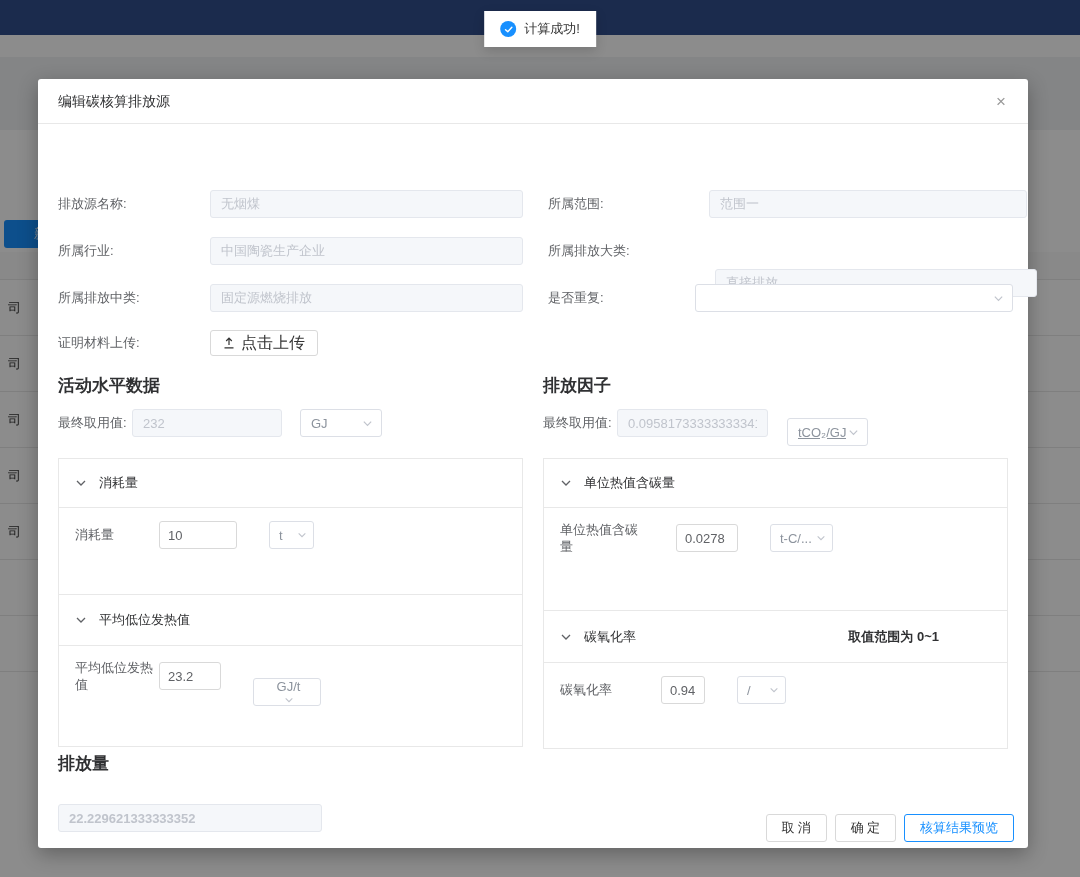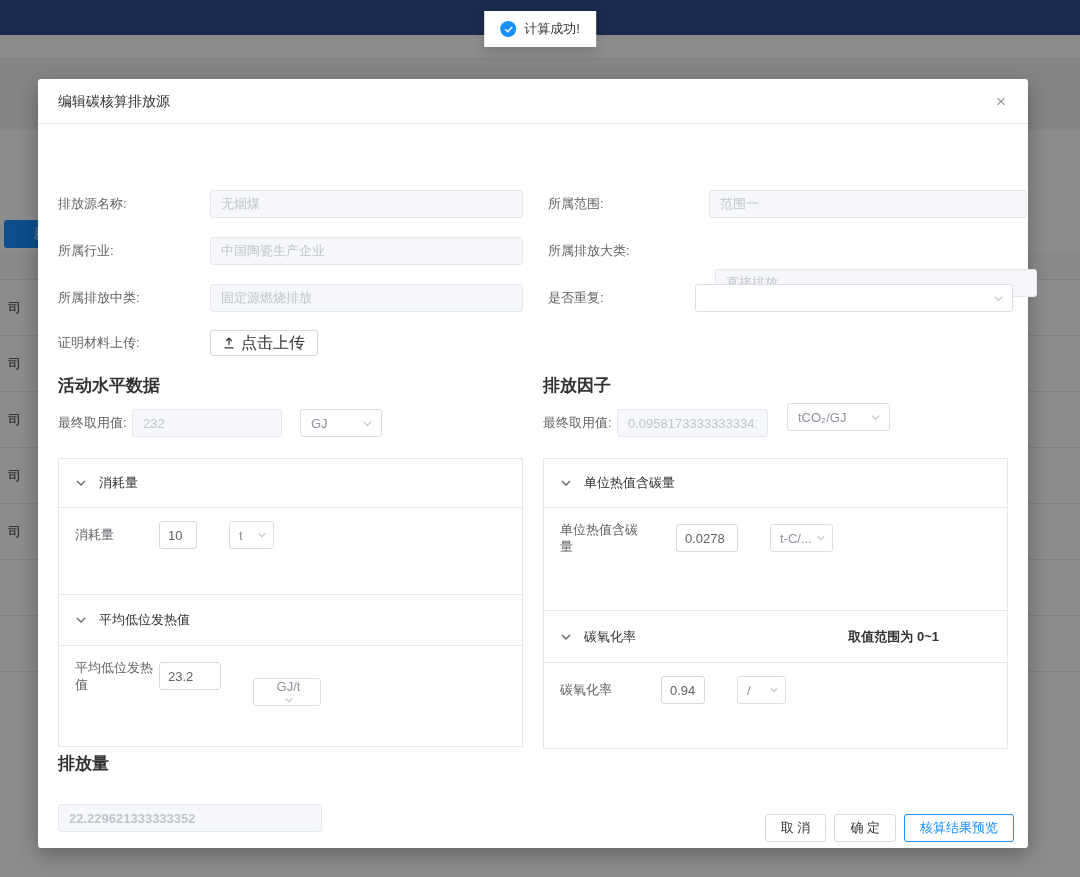--- a/index.html
+++ b/index.html
@@ -59,21 +59,21 @@
   .p-label { width:84px; font-size:13px; color:#606266; line-height:17px; flex:none; }
   .p-input { height:28px; border:1px solid #d9d9d9; border-radius:3px; background:#fff; color:#606266;
              font-size:13px; padding:0 8px; font-family:inherit; flex:none; }
   .p-sel { height:28px; border:1px solid #dcdfe6; border-radius:3px; background:#fff; display:flex;
            align-items:center; justify-content:space-between; padding:0 6px 0 9px; font-size:13px;
            color:#8c939d; cursor:pointer; flex:none; }
 
   
   .modal-footer { position:absolute; right:14px; top:735px; display:flex; gap:8px; }
   .btn { height:28px; padding:0 15px; border:1px solid #d9d9d9; border-radius:3px; background:#fff;
-         font-size:13px; color:#333; cursor:pointer; font-family:Liberation Sans, sans-serif; }
+         font-size:13px; color:#333; cursor:pointer; font-family:Liberation Serif, serif; }
   .btn-preview { border-color:#1890ff; color:#1890ff; }
 
   svg { display:block; }
 </style>
 </head>
 <body>
 
 <div class="page">
 
   <div class="navbar"></div>
@@ -162,42 +162,42 @@
         <span class="sel-text">GJ</span>
         <span>
           <svg width="11" height="11" viewBox="0 0 12 12">
               <polyline points="2,4 6,8 10,4" fill="none" stroke="#c0c4cc" stroke-width="1.3"></polyline>
             </svg>
         </span>
       </div>
 
       <span class="f-label" style="left:505px; top:285px;">最终取用值:</span>
       <input class="f-input" style="left: 579px; top: 285px; width: 151px;" disabled="" value="0.09581733333333341">
-      <div class="sel" style="left:749px; top:279px; width:103px;">
+      <div class="sel" style="left:749px; top:294px; width:81px;text-decoration:underline;">
         <span class="sel-text">tCO₂/GJ</span>
         <span>
           <svg width="11" height="11" viewBox="0 0 12 12">
               <polyline points="2,4 6,8 10,4" fill="none" stroke="#c0c4cc" stroke-width="1.3"></polyline>
             </svg>
         </span>
       </div>
 
       <div class="panel-stack" style="left:20px; top:334px;">
         <div class="panel">
           <div class="panel-header" style="height:49px;">
             <span>
               <svg width="12" height="12" viewBox="0 0 12 12">
                   <polyline points="2,4 6,8 10,4" fill="none" stroke="#606266" stroke-width="1.3"></polyline>
                 </svg>
             </span>
             <span>消耗量</span>
           </div>
           <div class="panel-body" style="height:86px; align-items:flex-start;">
             <span class="p-label" style="line-height:28px;">消耗量</span>
-            <input class="p-input" style="width: 38px;" value="10">
+            <input class="p-input" style="width: 78px;" value="10">
             <div class="p-sel" style="width:45px; margin-left:32px;">
               <span class="sel-text">t</span>
               <span>
                 <svg width="10" height="10" viewBox="0 0 12 12">
                     <polyline points="2,4 6,8 10,4" fill="none" stroke="#c0c4cc" stroke-width="1.3"></polyline>
                   </svg>
               </span>
             </div>
           </div>
         </div>

